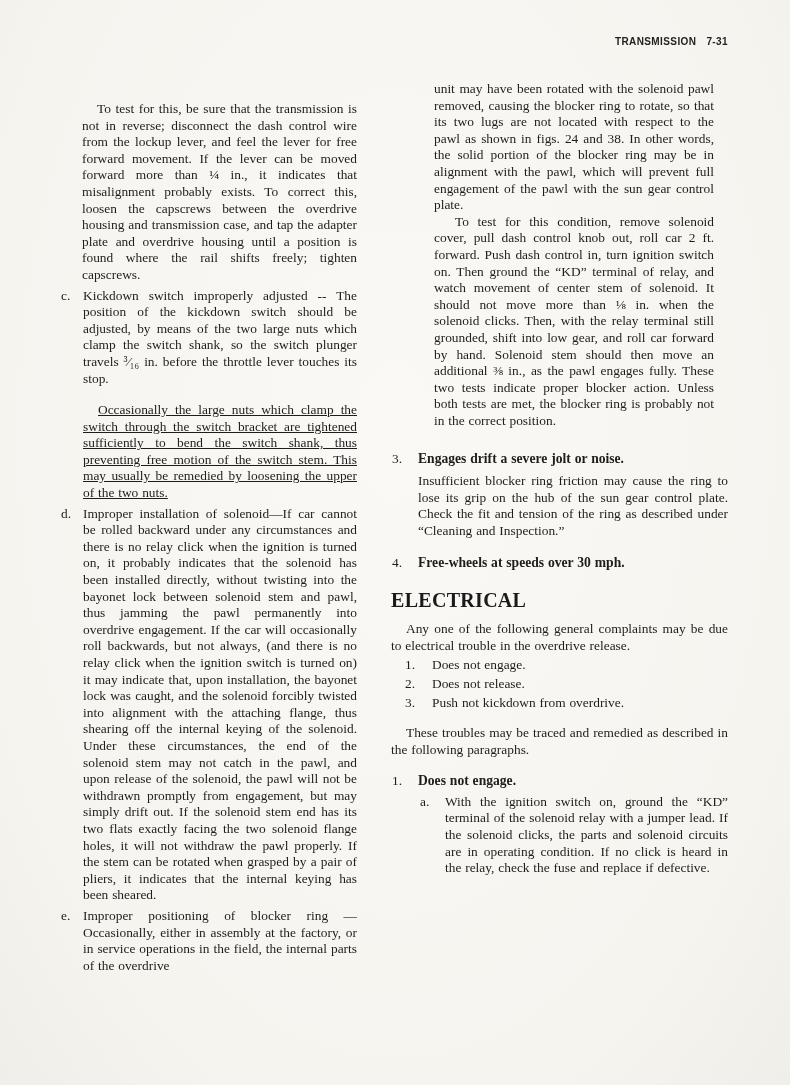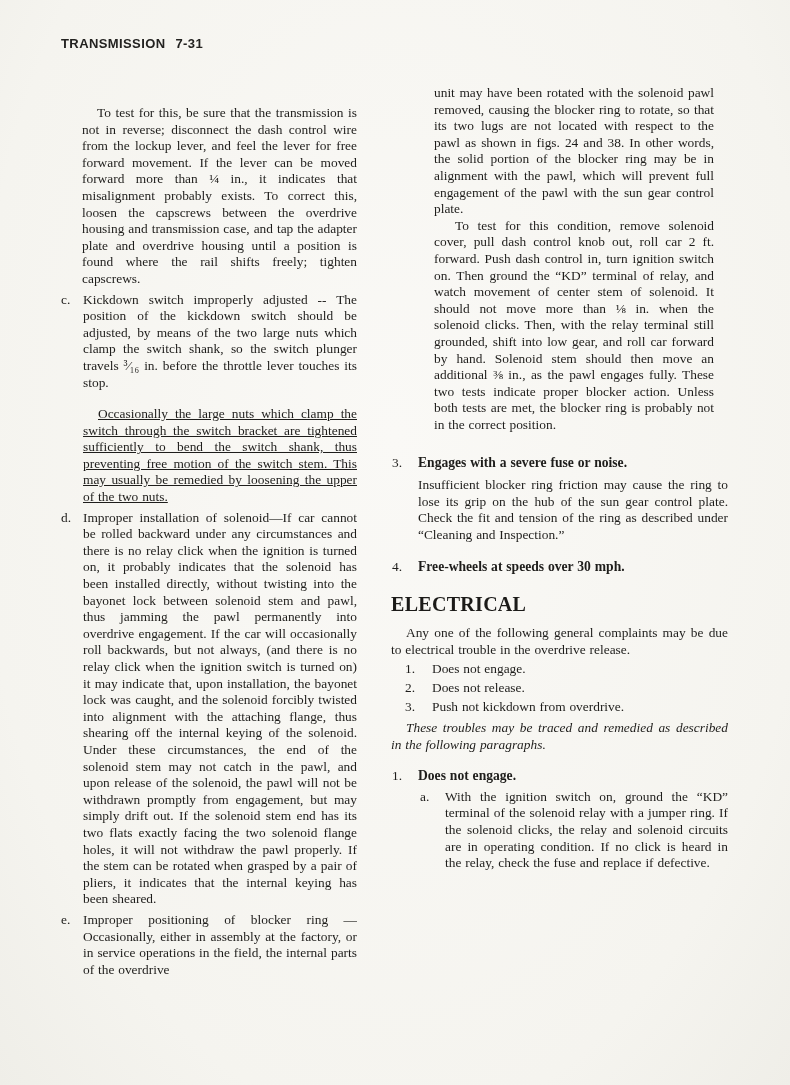--- a/index.html
+++ b/index.html
@@ -13,24 +13,24 @@
     height: 1085px;
     box-sizing: border-box;
     background: #f8f7f3;
     background-image: radial-gradient(ellipse at 50% 40%, #faf9f6 0%, #f5f4ef 75%, #efeee8 100%);
     color: #1e1d1b;
     font-family: "Liberation Serif", "DejaVu Serif", serif;
     overflow: hidden;
     padding: 36px 62px 0 61px;
   }
   .header-row {
-    text-align: left;
+    text-align: right;
     font-family: "Liberation Sans", "DejaVu Sans", sans-serif;
     font-weight: 700;
-    font-size: 13px;
+    font-size: 10px;
     letter-spacing: 0.4px;
     color: #232220;
   }
   .header-row .pgnum { margin-left: 10px; }
   .columns {
     display: flex;
     margin-top: 34px;
   }
   .col { box-sizing: border-box; }
   .col-left  { width: 296px; margin-right: 34px; }
@@ -93,21 +93,21 @@
     position: relative;
     padding-left: 41px;
     margin-top: 2.5px;
     text-align: left;
   }
   .complaint > .marker {
     position: absolute;
     left: 14px;
     top: 0;
   }
-  .trace { margin-top: 4px; font-style: italic; }
+  .trace { margin-top: 13px; }
   .sub-item {
     position: relative;
     padding-left: 27px;
     margin-top: 4px;
   }
   .sub-item > .marker {
     position: absolute;
     left: 2px;
     top: 0;
     font-size: 13.4px;
@@ -150,21 +150,21 @@
         </div>
       </div>
     </div>
 
     <div class="col col-right">
       <p class="cont-para">unit may have been rotated with the solenoid pawl removed, causing the blocker ring to rotate, so that its two lugs are not located with respect to the pawl as shown in figs. 24 and 38. In other words, the solid portion of the blocker ring may be in alignment with the pawl, which will prevent full engagement of the pawl with the sun gear control plate.</p>
       <p class="cont-para fl2">To test for this condition, remove solenoid cover, pull dash control knob out, roll car 2 ft. forward. Push dash control in, turn ignition switch on. Then ground the “KD” terminal of relay, and watch movement of center stem of solenoid. It should not move more than ⅛ in. when the solenoid clicks. Then, with the relay terminal still grounded, shift into low gear, and roll car forward by hand. Solenoid stem should then move an additional ⅜ in., as the pawl engages fully. These two tests indicate proper blocker action. Unless both tests are met, the blocker ring is probably not in the correct position.</p>
 
       <div class="num-item" style="margin-top:22px;">
         <span class="marker">3.</span>
-        <p class="item-heading">Engages with a severe fuse or noise.</p>
+        <p class="item-heading">Engages drift a severe jolt or noise.</p>
         <p class="item-text">Insufficient blocker ring friction may cause the ring to lose its grip on the hub of the sun gear control plate. Check the fit and tension of the ring as described under “Cleaning and Inspection.”</p>
       </div>
 
       <div class="num-item">
         <span class="marker">4.</span>
         <p class="item-heading">Free-wheels at speeds over 30 mph.</p>
       </div>
 
       <div class="section-heading">ELECTRICAL</div>
 
@@ -182,19 +182,19 @@
         </p>
       </div>
 
       <p class="trace fl">These troubles may be traced and remedied as described in the following paragraphs.</p>
 
       <div class="num-item">
         <span class="marker">1.</span>
         <p class="item-heading">Does not engage.</p>
         <div class="sub-item">
           <span class="marker">a.</span>
-          <p>With the ignition switch on, ground the “KD” terminal of the solenoid relay with a jumper ring. If the solenoid clicks, the relay and solenoid circuits are in operating condition. If no click is heard in the relay, check the fuse and replace if defective.</p>
+          <p>With the ignition switch on, ground the “KD” terminal of the solenoid relay with a jumper lead. If the solenoid clicks, the parts and solenoid circuits are in operating condition. If no click is heard in the relay, check the fuse and replace if defective.</p>
         </div>
       </div>
     </div>
 
   </div>
 </div>
 
 </body></html>

